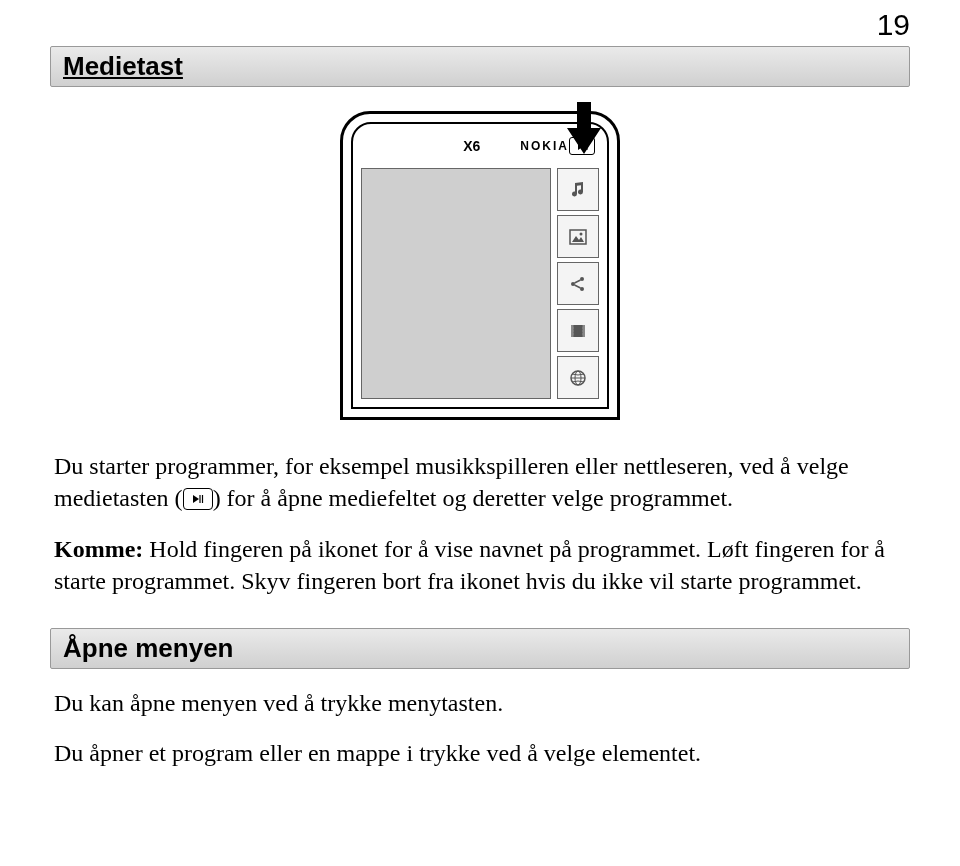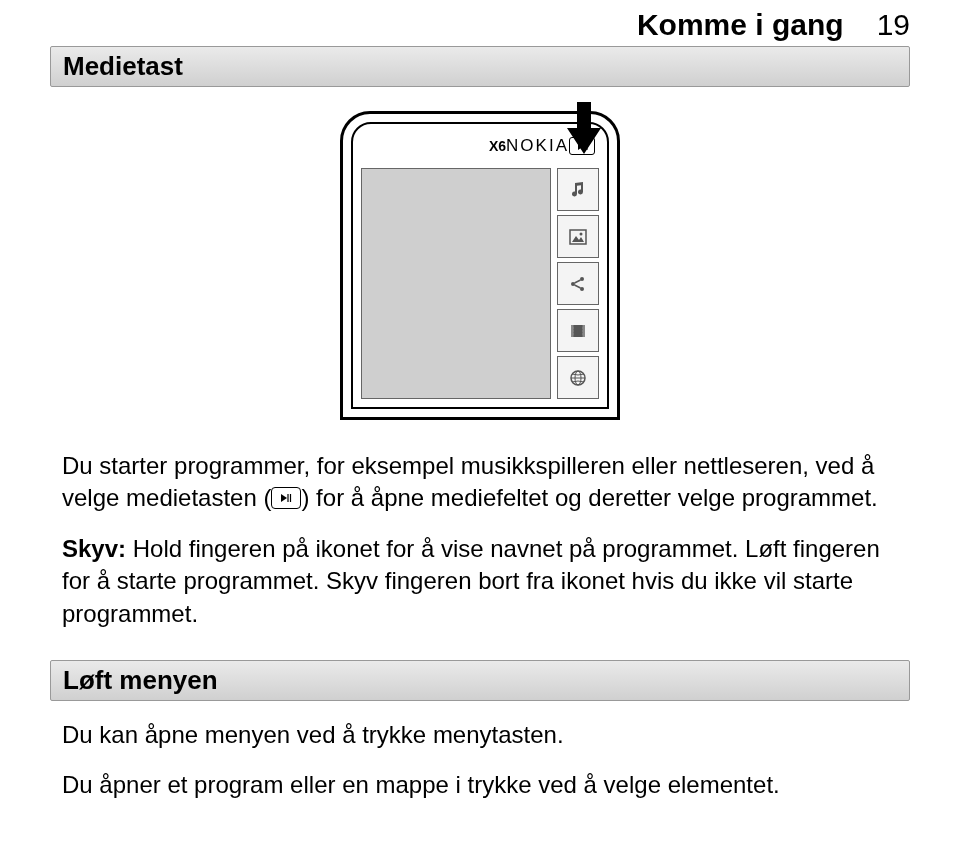--- a/index.html
+++ b/index.html
@@ -27,20 +27,21 @@
     margin-left: 33px;
   }
   .section-bar {
     background: linear-gradient(#eaeaea, #d0d0d0);
     border: 1px solid #999;
     border-radius: 2px;
     padding: 4px 12px;
     font-weight: bold;
     font-size: 26px;
     margin-bottom: 24px;
+    text-decoration: underline;
   }
   .phone-wrap {
     display: flex;
     justify-content: center;
     margin: 20px 0 30px 0;
     position: relative;
   }
   .phone-frame {
     width: 280px;
     border: 3px solid #000;
@@ -59,23 +60,24 @@
     align-items: center;
     justify-content: flex-end;
     padding: 6px 8px 10px 8px;
     height: 40px;
   }
   .phone-model {
     font-size: 14px;
     font-weight: bold;
   }
   .phone-brand {
-    font-size: 17px;
-    font-weight: normal;
+    font-size: 12px;
+    font-weight: bold;
     letter-spacing: 2px;
+    margin-left: 40px;
   }
   .media-btn-top {
     width: 26px; height: 18px;
     border: 1px solid #000;
     border-radius: 3px;
     display: flex; align-items: center; justify-content: center;
     font-size: 11px;
   }
   .arrow-down-marker {
     position: absolute;
@@ -106,21 +108,22 @@
     border: 1px solid #666;
     background: #f4f4f4;
     display: flex;
     align-items: center;
     justify-content: center;
     font-size: 22px;
     color: #444;
   }
   .body-text {
     line-height: 1.35;
-    margin: 18px 12px;
+    margin: 18px 4px;
+    font-family: Liberation Serif, serif;
   }
   .media-inline-icon {
     display: inline-flex;
     vertical-align: middle;
     width: 30px;
     height: 22px;
     justify-content: center;
     align-items: center;
     border: 1px solid #000;
     border-radius: 4px;
@@ -137,21 +140,20 @@
     padding: 4px 12px;
     font-weight: bold;
     font-size: 26px;
     margin: 30px 0 8px 0;
   }
 </style>
 </head>
 <body>
 
 <div class="header-row">
-  <span class="header-title">Komme i gang</span>
   <span class="page-num">19</span>
 </div>
 
 <div class="section-bar">
   <span>Medietast</span>
 </div>
 
 <div class="phone-wrap">
   <div class="phone-frame">
     <div class="arrow-down-marker">
@@ -227,22 +229,22 @@
   <span>Du starter programmer, for eksempel musikkspilleren eller nettleseren, ved å velge medietasten (</span><span class="media-inline-icon">
       <svg width="16" height="12" viewBox="0 0 16 12">
         <polygon points="3,2 9,6 3,10" fill="#000"></polygon>
         <line x1="10" y1="2" x2="10" y2="10" stroke="#000" stroke-width="1.2"></line>
         <line x1="12.5" y1="2" x2="12.5" y2="10" stroke="#000" stroke-width="1.2"></line>
       </svg>
     </span><span>) for å åpne mediefeltet og deretter velge programmet.</span>
 </p>
 
 <p class="body-text">
-  <span class="bold">Skyv:</span><span> Hold fingeren på ikonet for å vise navnet på programmet. Løft fingeren for å starte programmet. Skyv fingeren bort fra ikonet hvis du ikke vil starte programmet.</span>
+  <span class="bold">Komme:</span><span> Hold fingeren på ikonet for å vise navnet på programmet. Løft fingeren for å starte programmet. Skyv fingeren bort fra ikonet hvis du ikke vil starte programmet.</span>
 </p>
 
 <div class="section-bar-2">
-  <span>Løft menyen</span>
+  <span>Åpne menyen</span>
 </div>
 
 <p class="body-text">Du kan åpne menyen ved å trykke menytasten.</p>
 
 <p class="body-text">Du åpner et program eller en mappe i trykke ved å velge elementet.</p>
 
 </body></html>

